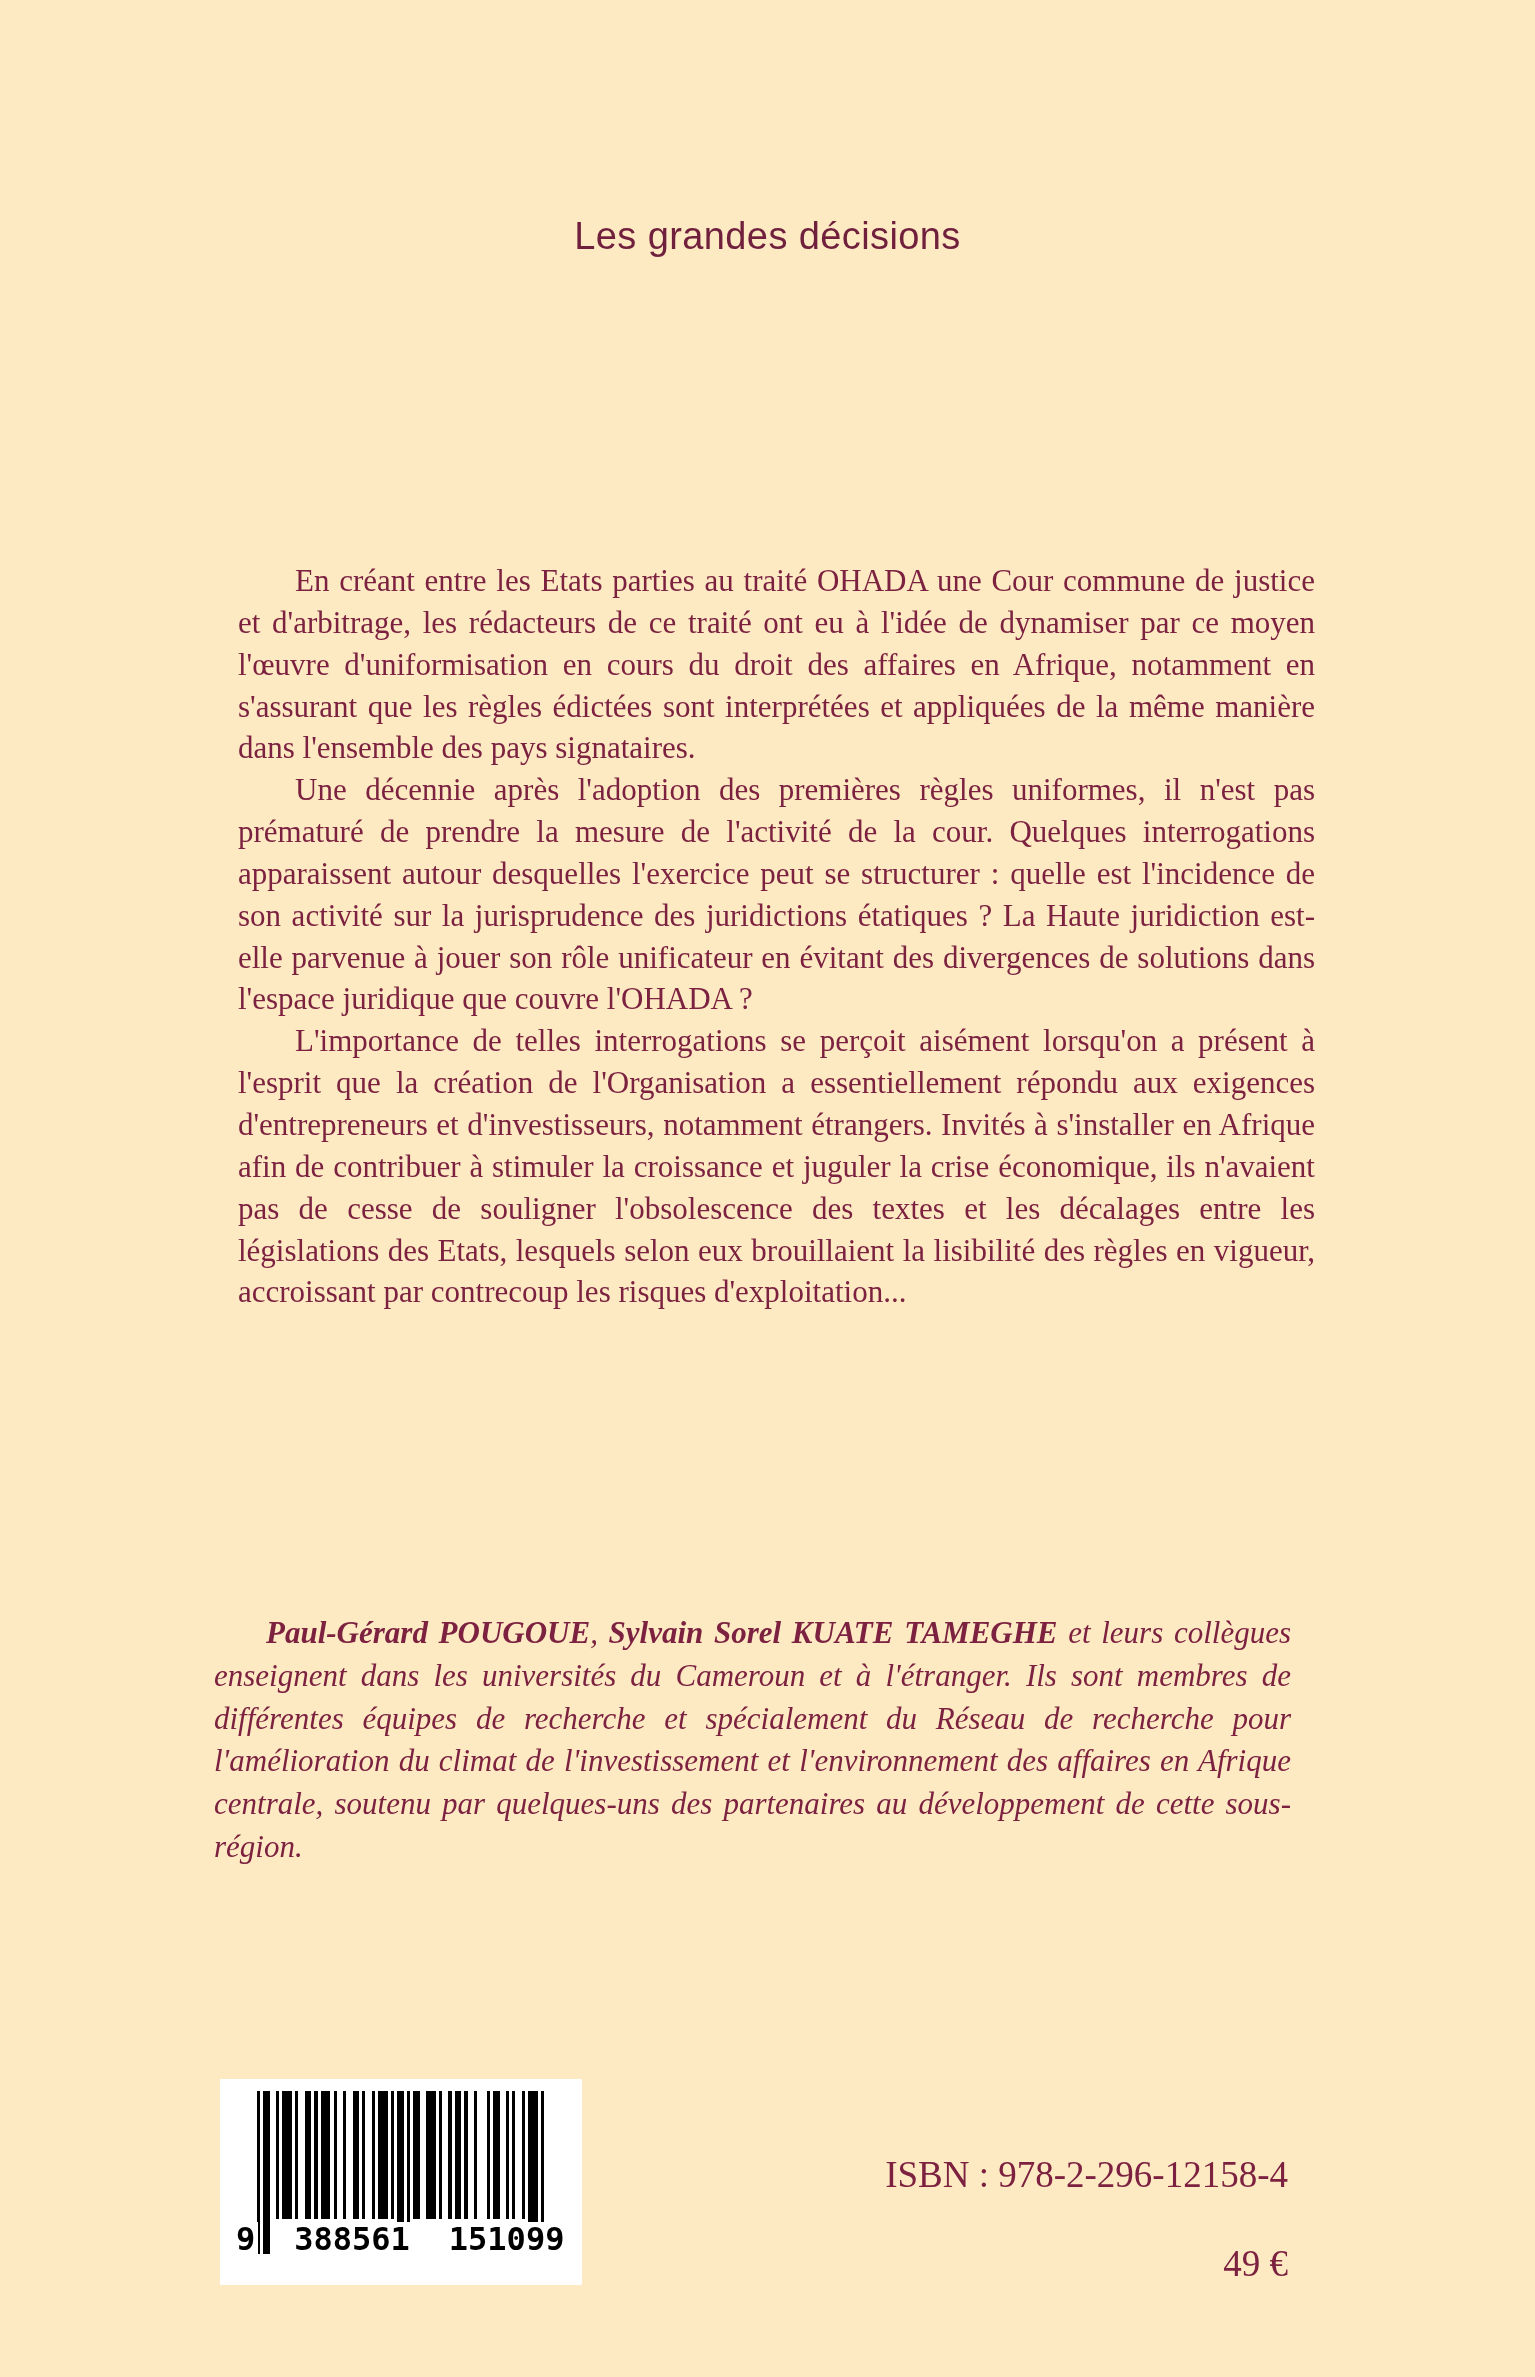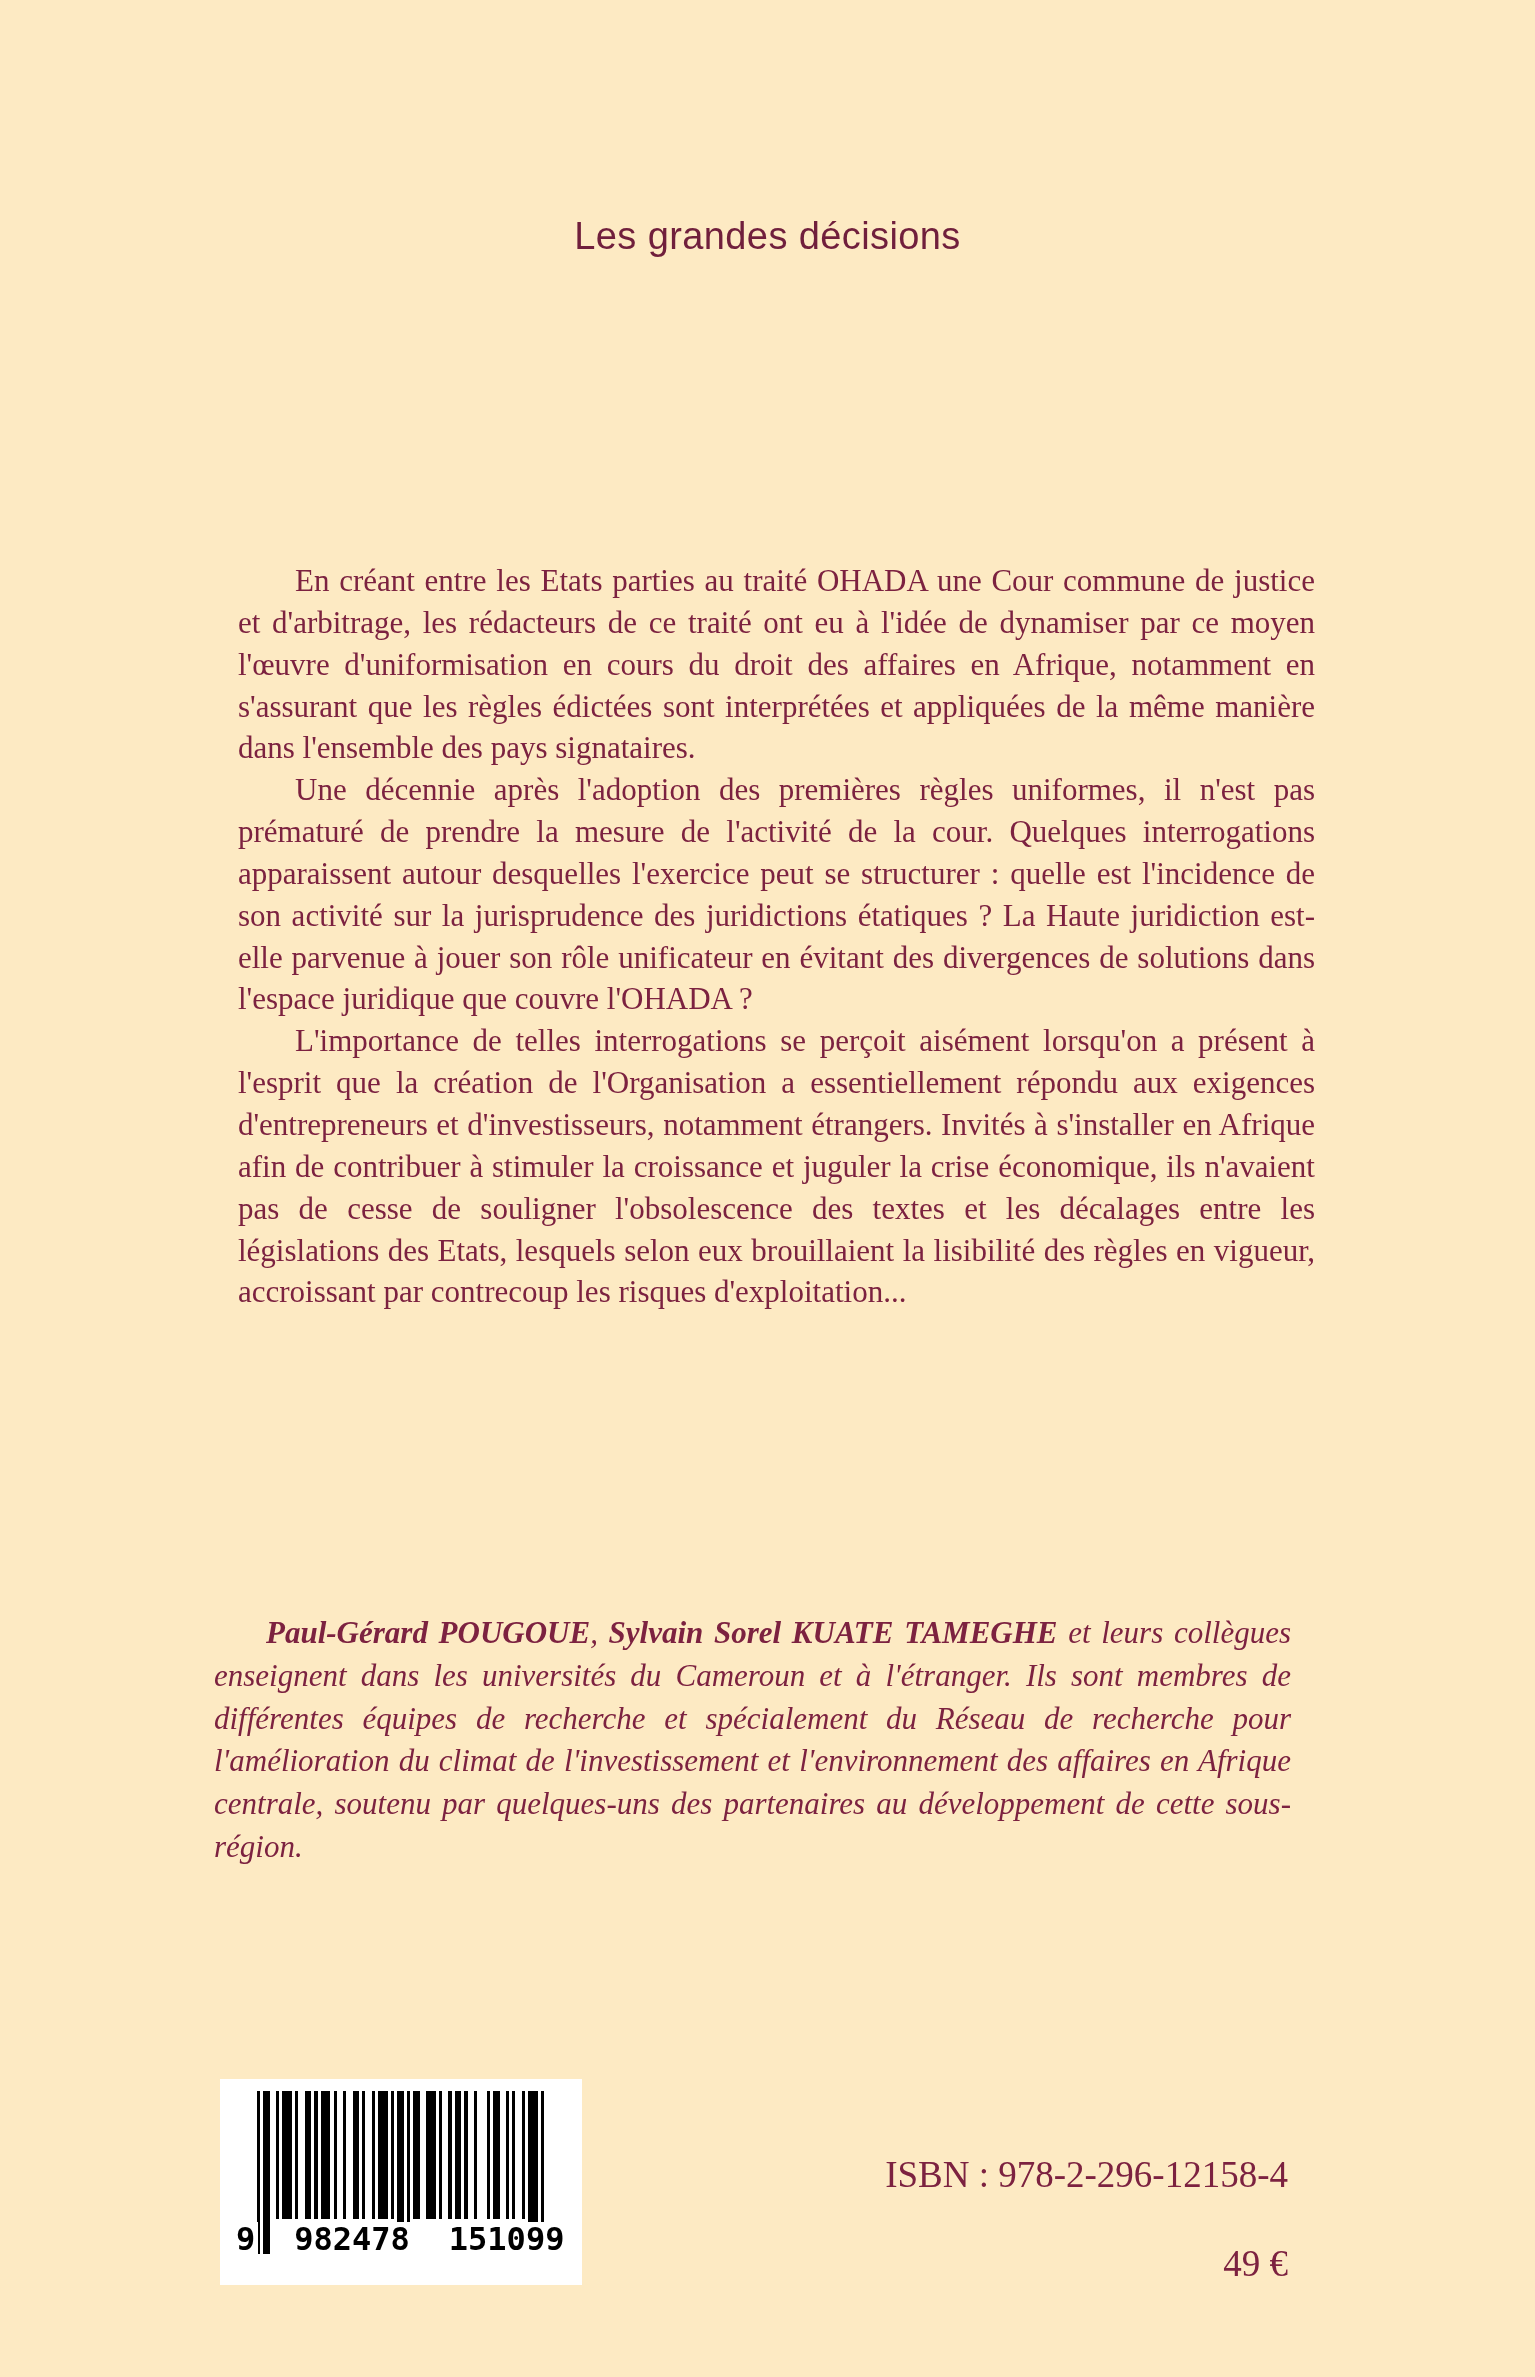--- a/index.html
+++ b/index.html
@@ -187,21 +187,21 @@
           <div class="bar" style="width: 3.2px;"></div>
           <div class="gap" style="width: 6.4px;"></div>
           <div class="bar" style="width: 3.2px;"></div>
           <div class="gap" style="width: 3.2px;"></div>
           <div class="bar tall" style="width: 9.6px;"></div>
           <div class="gap" style="width: 3.2px;"></div>
           <div class="bar tall" style="width: 3.2px;"></div>
         </div>
       <div class="bc-digits">
         <span>9</span>
-        <span>982478</span>
+        <span>388561</span>
         <span>151099</span>
       </div>
     </div>
   </div>
 
   <div class="isbn-line">ISBN : 978-2-296-12158-4</div>
   <div class="price-line">49 €</div>
 
 </div>
 

